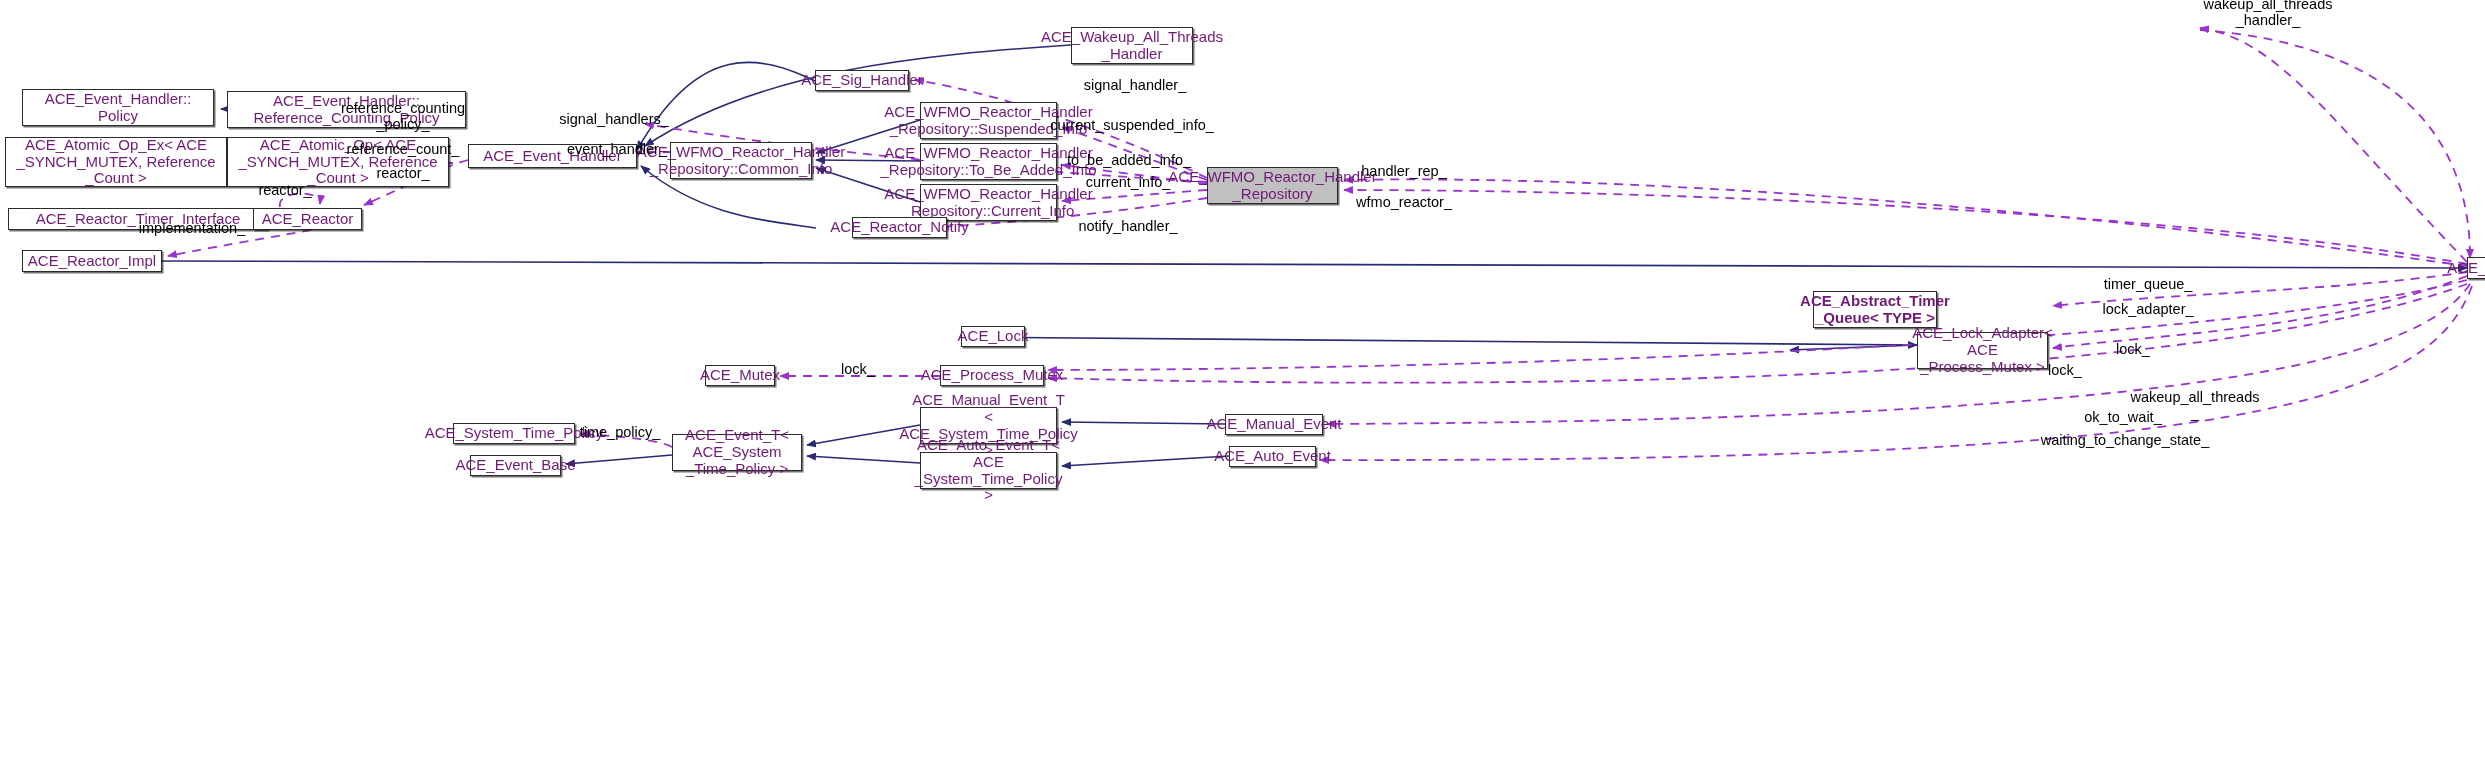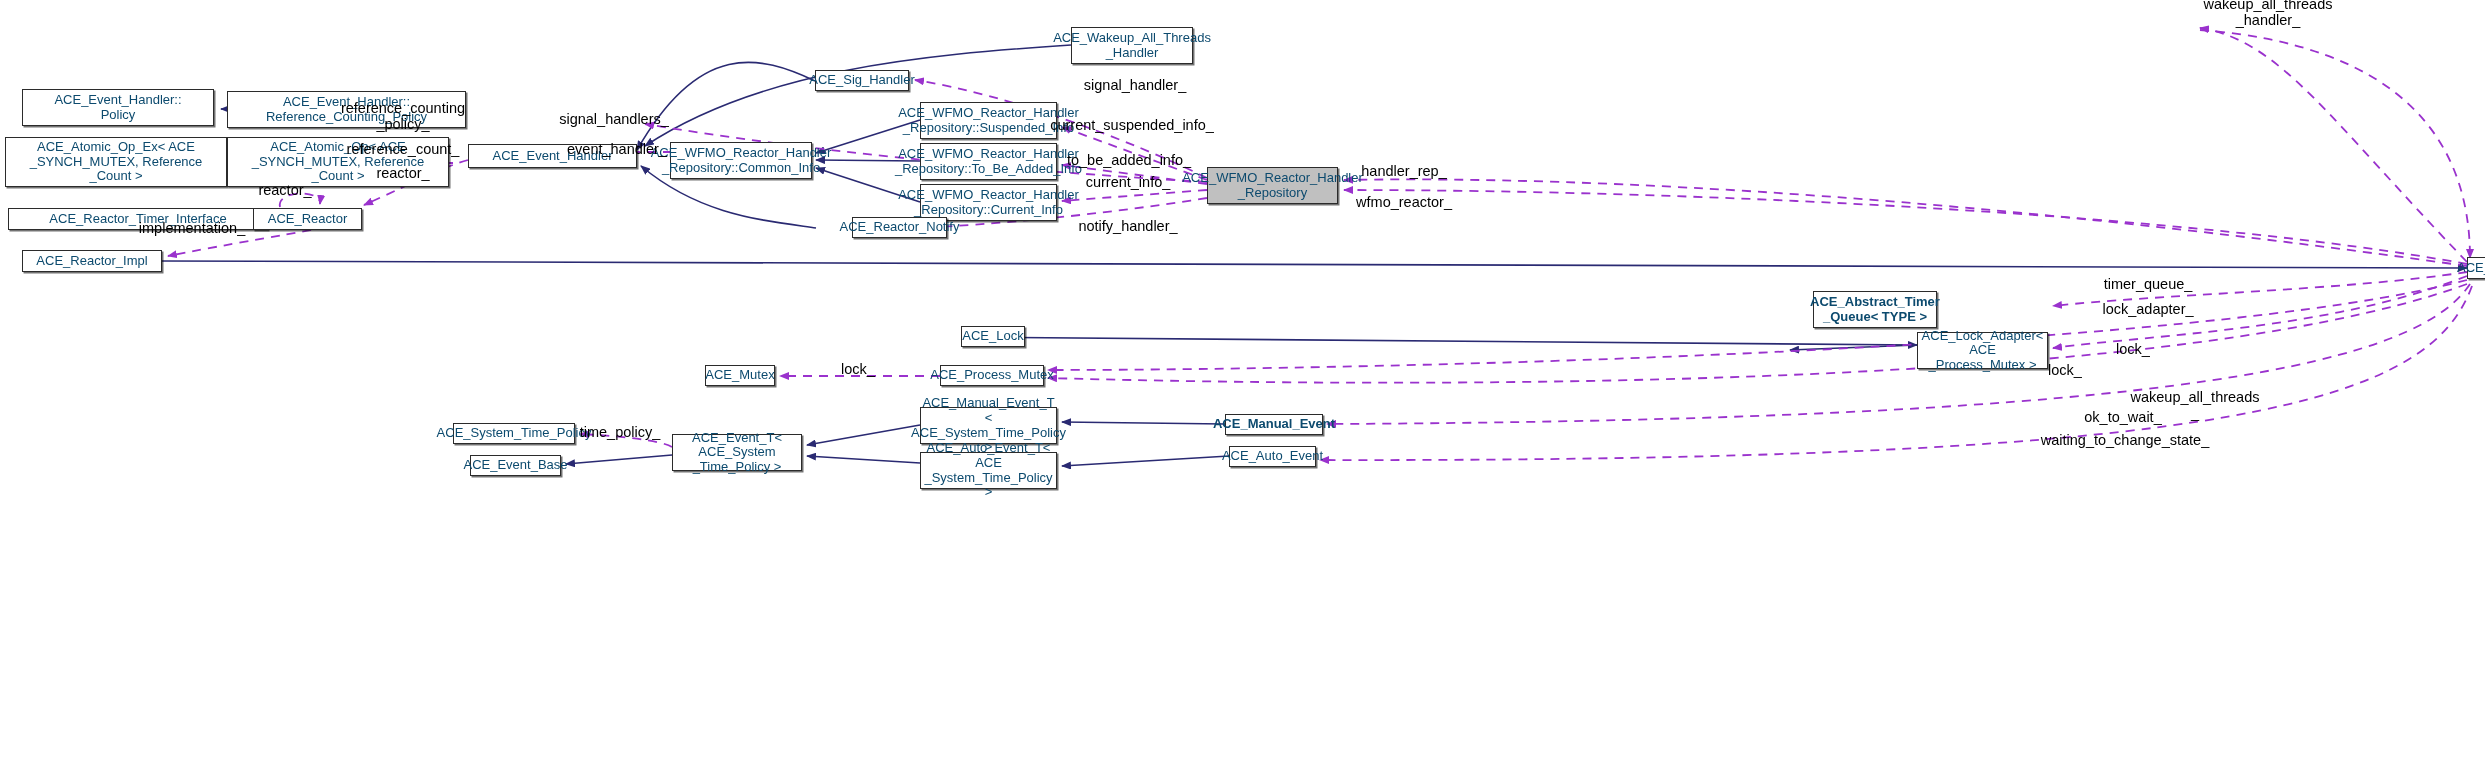--- a/index.html
+++ b/index.html
@@ -4,26 +4,26 @@
 <style>
   html,body{margin:0;padding:0;background:#ffffff;}
   body{font-family:"Liberation Sans",sans-serif;}
   #diagram{position:relative;width:2485px;height:761px;background:#fff;overflow:hidden;}
   #edges{position:absolute;left:0;top:0;width:2485px;height:761px;}
   .node{
     position:absolute;
     box-sizing:border-box;
     border:1.5px solid #2b2b2b;
     background:#ffffff;
-    color:#0c4a6e;
+    color:#701a75;
     display:flex;
     align-items:center;
     justify-content:center;
     text-align:center;
-    font-size:13px;
+    font-size:15px;
     line-height:1.12;
     white-space:pre-line;
     padding:2px 4px;
     box-shadow:1.5px 1.5px 0 rgba(0,0,0,0.55);
     z-index:3;
   }
   .node.highlight{background:#c0c0c0;}
   .elabel{
     position:absolute;
     font-size:14.5px;
@@ -128,21 +128,21 @@
     <div class="node" style="left: 2467px; top: 257px; width: 108px; height: 22px;">ACE_WFMO_Reactor</div>
     <div class="node" style="left: 1813px; top: 291px; width: 124px; height: 37px; font-weight: bold;">ACE_Abstract_Timer
 _Queue&lt; TYPE &gt;</div>
     <div class="node" style="left: 961px; top: 326px; width: 64px; height: 21px;">ACE_Lock</div>
     <div class="node" style="left: 1917px; top: 332px; width: 131px; height: 37px;">ACE_Lock_Adapter&lt; ACE
 _Process_Mutex &gt;</div>
     <div class="node" style="left: 705px; top: 365px; width: 70px; height: 21px;">ACE_Mutex</div>
     <div class="node" style="left: 940px; top: 365px; width: 104px; height: 21px;">ACE_Process_Mutex</div>
     <div class="node" style="left: 920px; top: 407px; width: 137px; height: 37px;">ACE_Manual_Event_T
 &lt; ACE_System_Time_Policy &gt;</div>
-    <div class="node" style="left: 1225px; top: 414px; width: 98px; height: 21px; font-weight: bold;">ACE_Manual_Event</div>
+    <div class="node" style="left: 1225px; top: 414px; width: 98px; height: 21px;">ACE_Manual_Event</div>
     <div class="node" style="left: 453px; top: 423px; width: 122px; height: 21px;">ACE_System_Time_Policy</div>
     <div class="node" style="left: 672px; top: 434px; width: 130px; height: 37px;">ACE_Event_T&lt; ACE_System
 _Time_Policy &gt;</div>
     <div class="node" style="left: 1229px; top: 446px; width: 87px; height: 21px;">ACE_Auto_Event</div>
     <div class="node" style="left: 470px; top: 455px; width: 91px; height: 21px;">ACE_Event_Base</div>
     <div class="node" style="left: 920px; top: 452px; width: 137px; height: 37px;">ACE_Auto_Event_T&lt; ACE
 _System_Time_Policy &gt;</div>
     <div class="elabel" style="left: 403px; top: 117px;">reference_counting
 _policy_</div>
     <div class="elabel" style="left: 403px; top: 150px;">reference_count_</div>

